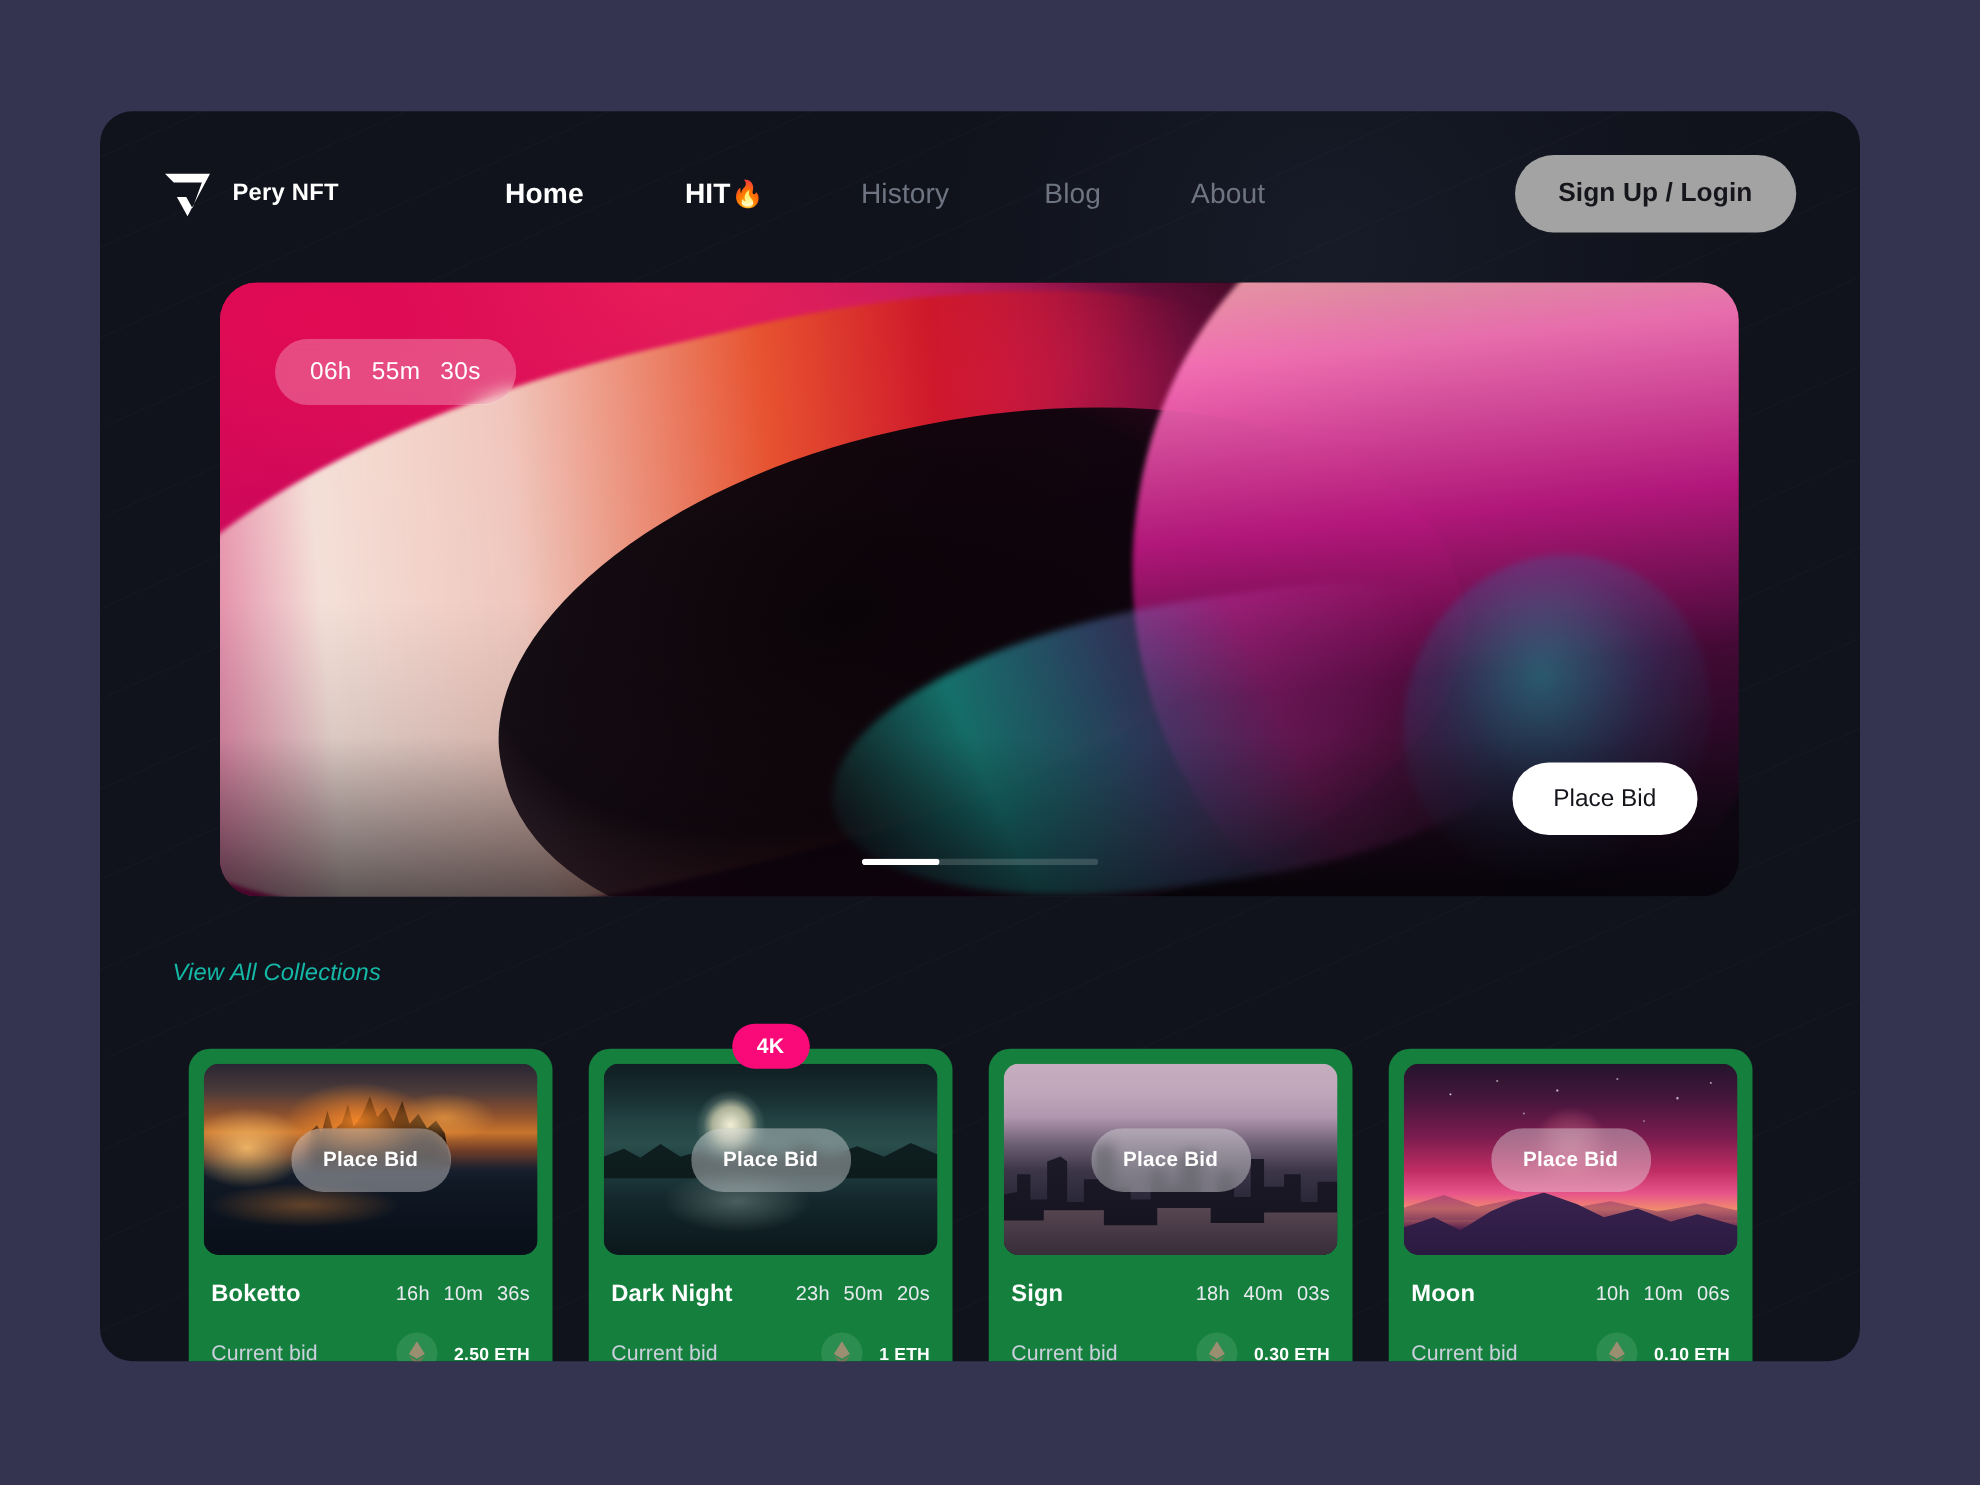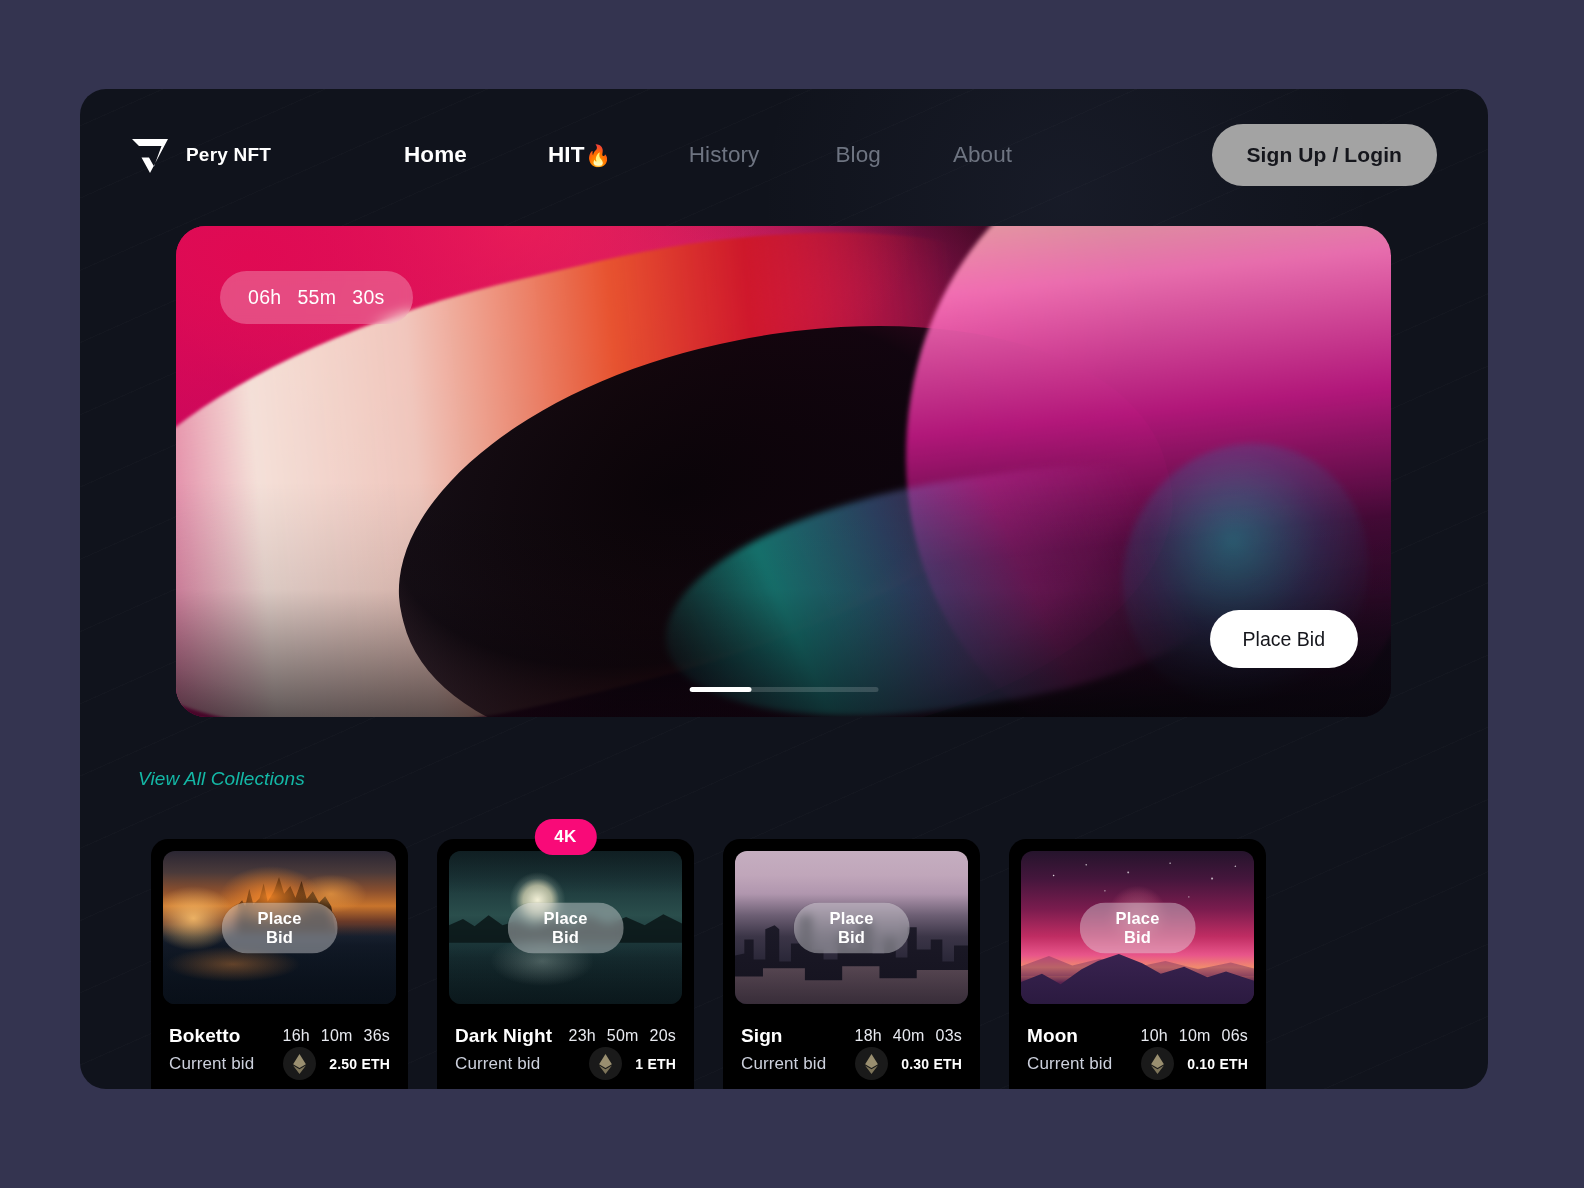--- a/index.html
+++ b/index.html
@@ -302,22 +302,22 @@
     position: absolute;
     left: 71px; top: 750px;
     width: 1302px;
     display: flex;
     gap: 29px;
     z-index: 5;
   }
 
   .card {
     position: relative;
-    width: 257px;
-    background: #000000;
+    width: 291px;
+    background: #15803d;
     border-radius: 17px;
     padding: 12px 12px 0 12px;
     overflow: visible;
   }
   .card-media {
     position: relative;
     width: 100%;
     height: 153px;
     border-radius: 12px;
     overflow: hidden;
@@ -478,21 +478,21 @@
     z-index: 6;
     letter-spacing: 0.3px;
   }
 
   .card-body { padding: 21px 6px 24px 6px; }
   .card-row {
     display: flex;
     align-items: center;
     justify-content: space-between;
   }
-  .card-row + .card-row { }
+  .card-row + .card-row { margin-top: 19px; }
   .card-name {
     color: #ffffff;
     font-size: 19px;
     font-weight: bold;
     letter-spacing: 0.1px;
   }
   .card-timer {
     color: #e8eaf0;
     font-size: 16px;
     display: flex;

